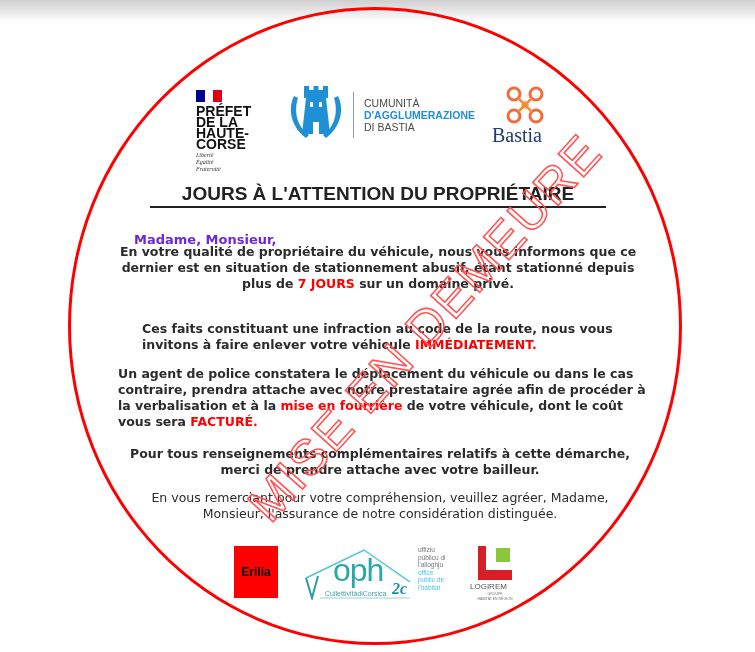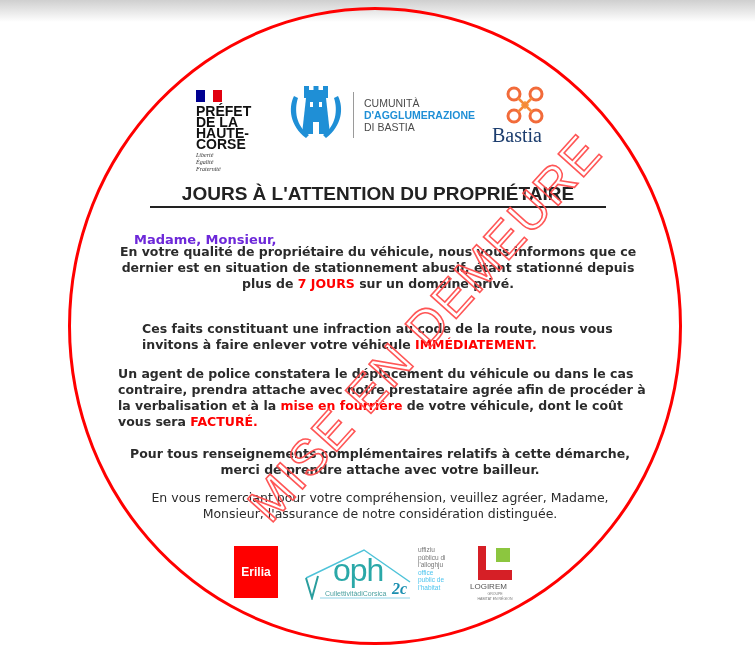--- a/index.html
+++ b/index.html
@@ -50,21 +50,21 @@
 
   .stamp {
     position:absolute; left:180px; top:310px; width:470px;
     font-family:"Liberation Sans", sans-serif; font-size:50px; letter-spacing:2px;
     color:transparent; -webkit-text-stroke:1.6px #ff4d4d;
     transform:rotate(-48deg); transform-origin:center; text-align:center;
     white-space:nowrap; pointer-events:none; opacity:0.95;
   }
 
   
-  .erilia { position:absolute; left:234px; top:546px; width:44px; height:52px; background:#ff0000; color:#ffffff;
+  .erilia { position:absolute; left:234px; top:546px; width:44px; height:52px; background:#ff0000; color:#000000;
             font-family:"Liberation Sans", sans-serif; font-weight:bold; font-size:12px; display:flex; align-items:center; justify-content:center; }
   .oph { position:absolute; left:302px; top:548px; width:110px; height:52px; }
   .oph-main { position:absolute; left:333px; top:552px; font-family:"Liberation Sans", sans-serif; font-size:32px; color:#2aa8a8; letter-spacing:-1px; }
   .oph-sub { position:absolute; left:325px; top:590px; font-family:"Liberation Sans", sans-serif; font-size:7px; color:#4aa0a0; }
   .oph-2c { position:absolute; left:392px; top:580px; font-family:"Liberation Serif", serif; font-style:italic; font-weight:bold; font-size:16px; color:#1a8fb0; }
   .uffiziu { position:absolute; left:418px; top:546px; font-family:"Liberation Sans", sans-serif; font-size:6.5px; line-height:7.5px; color:#777; }
   .uffiziu .cyan { color:#4cc4ee; }
   .logirem-mark { position:absolute; left:478px; top:546px; width:34px; height:34px; }
   .logirem-text { position:absolute; left:470px; top:582px; width:50px; text-align:left; font-family:"Liberation Sans", sans-serif; font-size:8px; color:#555; }
   .logirem-sub { position:absolute; left:470px; top:592px; width:50px; text-align:center; font-family:"Liberation Sans", sans-serif; font-size:3.5px; color:#777; line-height:5px; }

